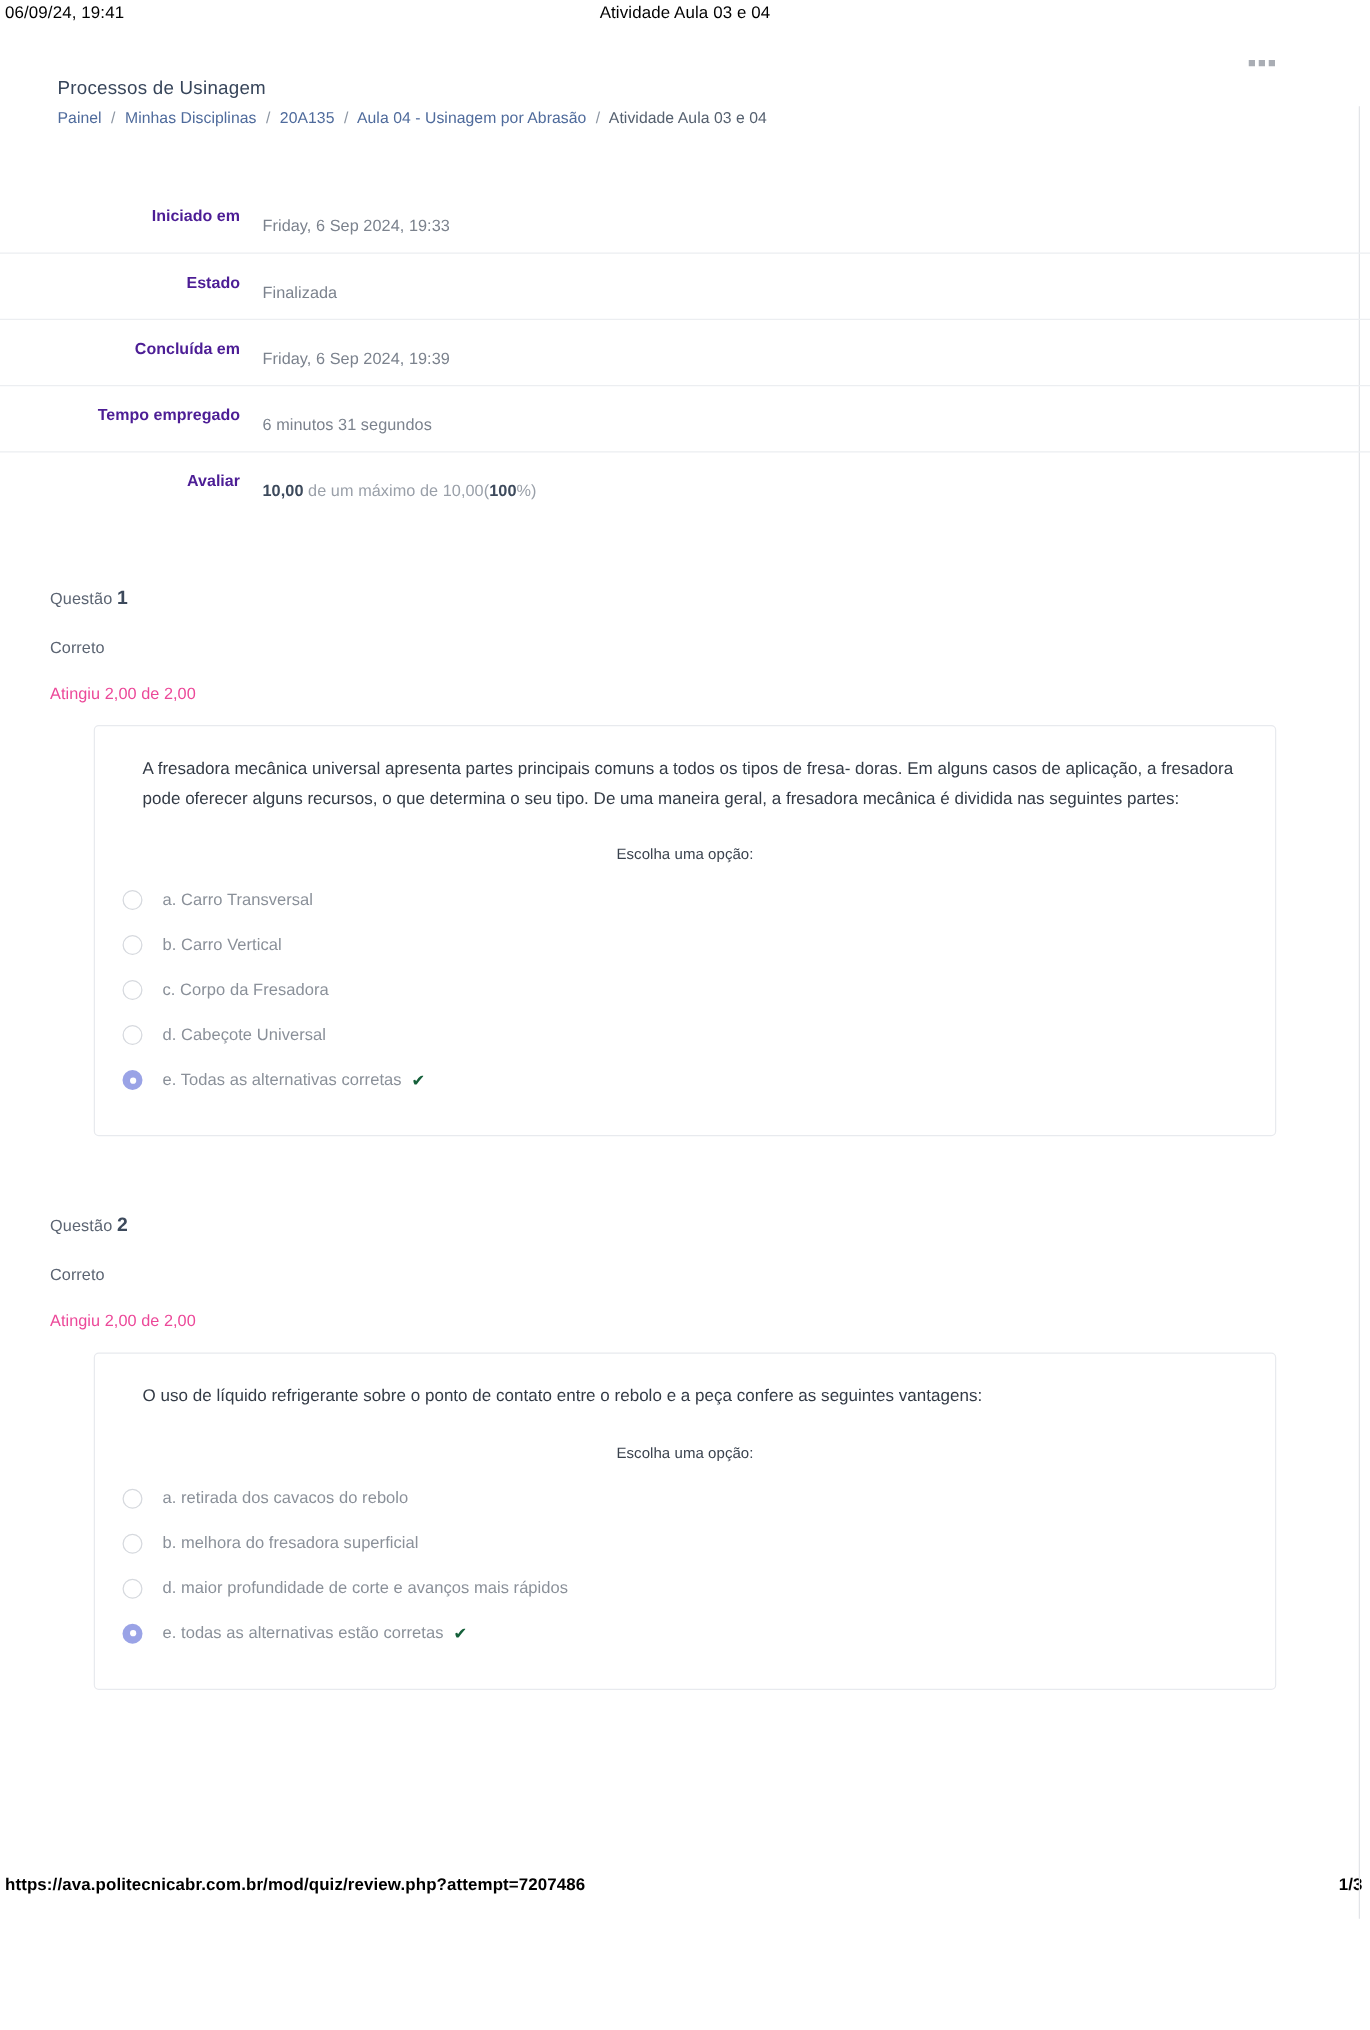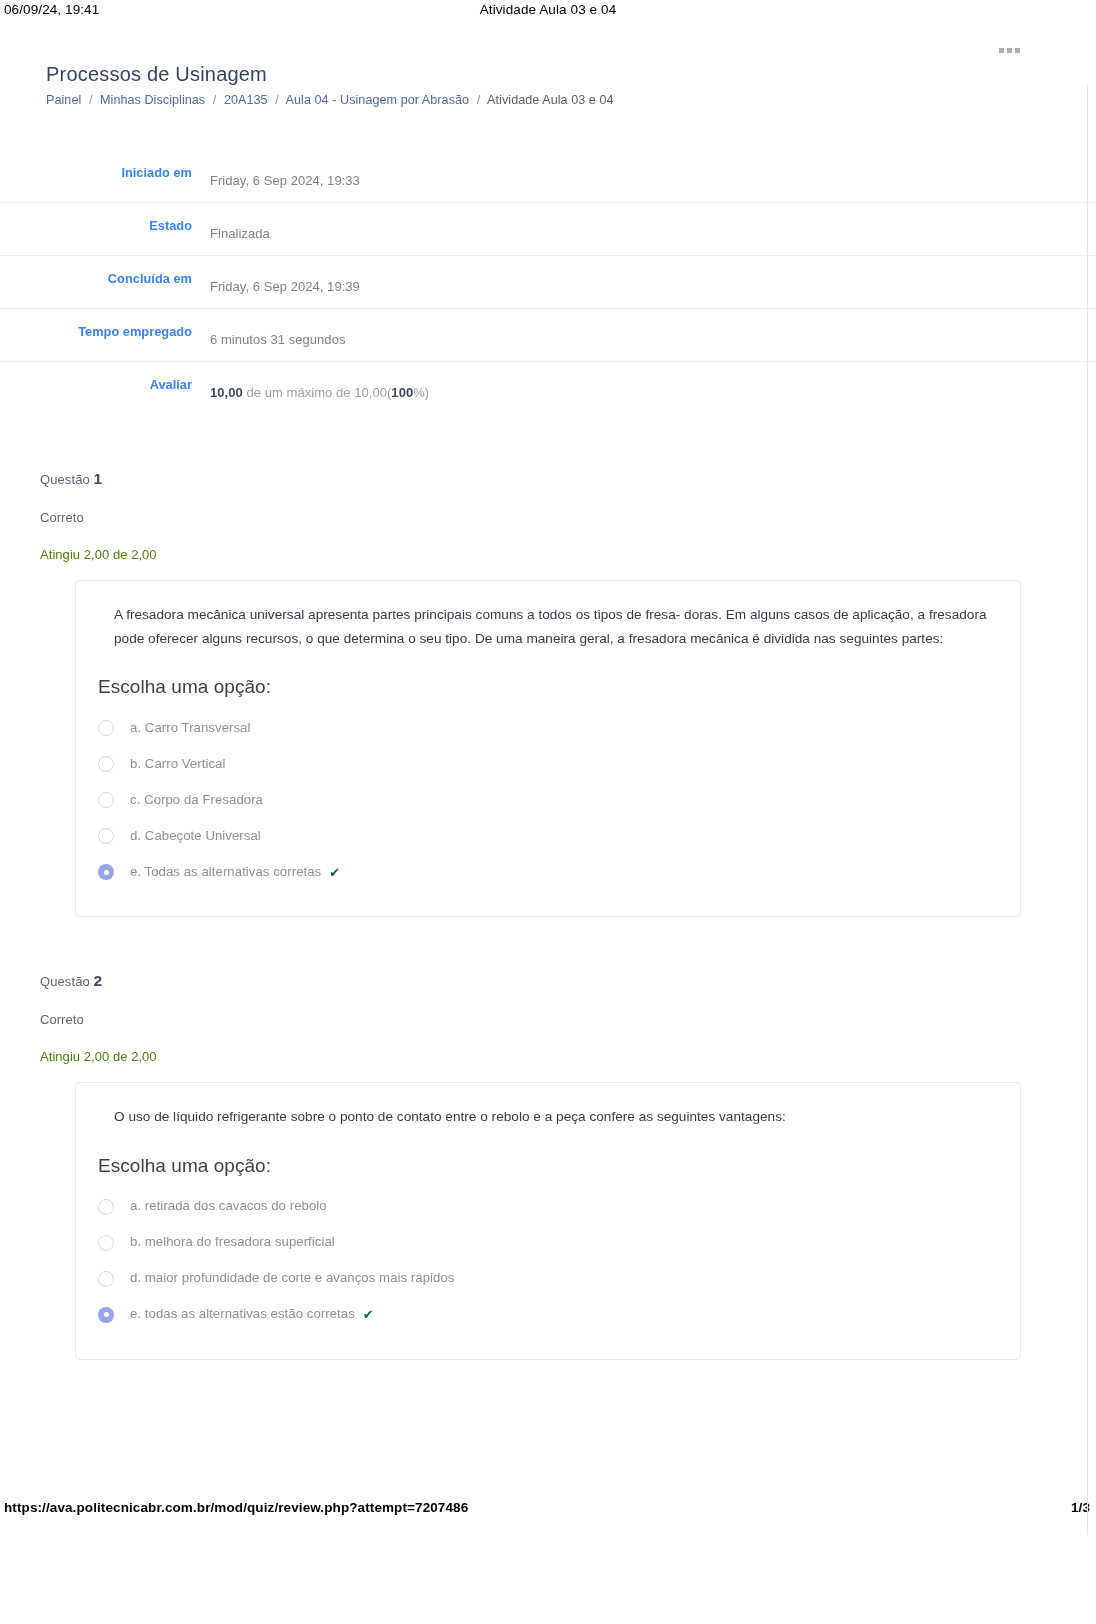--- a/index.html
+++ b/index.html
@@ -62,21 +62,21 @@
     background: #a9adb4;
   }
 
   .header-block {
     position: absolute;
     top: 62px;
     left: 46px;
     width: 980px;
   }
   .course-title {
-    font-size: 20px;
+    font-size: 15px;
     font-weight: 400;
     color: #37455a;
     letter-spacing: 0.2px;
     margin: 0 0 6px 0;
     line-height: 1.2;
   }
   .breadcrumb {
     font-size: 12.6px;
     color: #4f6b9c;
     letter-spacing: 0.05px;
@@ -100,21 +100,21 @@
     border-bottom: 1px solid #eceef1;
     min-height: 52px;
   }
   .srow:last-child { border-bottom: none; }
   .slabel {
     width: 192px;
     flex: 0 0 192px;
     text-align: right;
     font-size: 12.8px;
     font-weight: 700;
-    color: #3b82f6;
+    color: #4c1d95;
     padding-top: 13px;
     line-height: 1.55;
     letter-spacing: 0.02px;
   }
   .svalue {
     flex: 1 1 auto;
     padding: 22px 0 0 18px;
     font-size: 13px;
     color: #7b828d;
     letter-spacing: 0.05px;
@@ -138,43 +138,44 @@
     color: #3d4a5c;
   }
   .q-state {
     font-size: 13px;
     color: #5c6573;
     margin-bottom: 22px;
     letter-spacing: 0.05px;
   }
   .q-mark {
     font-size: 13px;
-    color: #4d7c0f;
+    color: #ec4899;
     margin-bottom: 18px;
     letter-spacing: 0.05px;
   }
   .q-card {
     margin: 16px 75px 0 75px;
     border: 1px solid #e8eaee;
     border-radius: 4px;
     background: #ffffff;
     padding: 22px 22px 26px 22px;
   }
   .q-text {
     font-size: 13.6px;
     color: #333b46;
     line-height: 1.74;
     letter-spacing: 0.02px;
     margin: 0 0 26px 16px;
   }
   .q-prompt {
-    font-size: 19px;
+    font-size: 12px;
     color: #3a424e;
     margin: 0 0 12px 0;
     letter-spacing: 0.05px;
+    text-align: center;
   }
   .answers { list-style: none; margin: 0; padding: 0; }
   .answer {
     display: flex;
     align-items: center;
     min-height: 36px;
     padding: 0;
   }
   .radio {
     flex: 0 0 16px;

